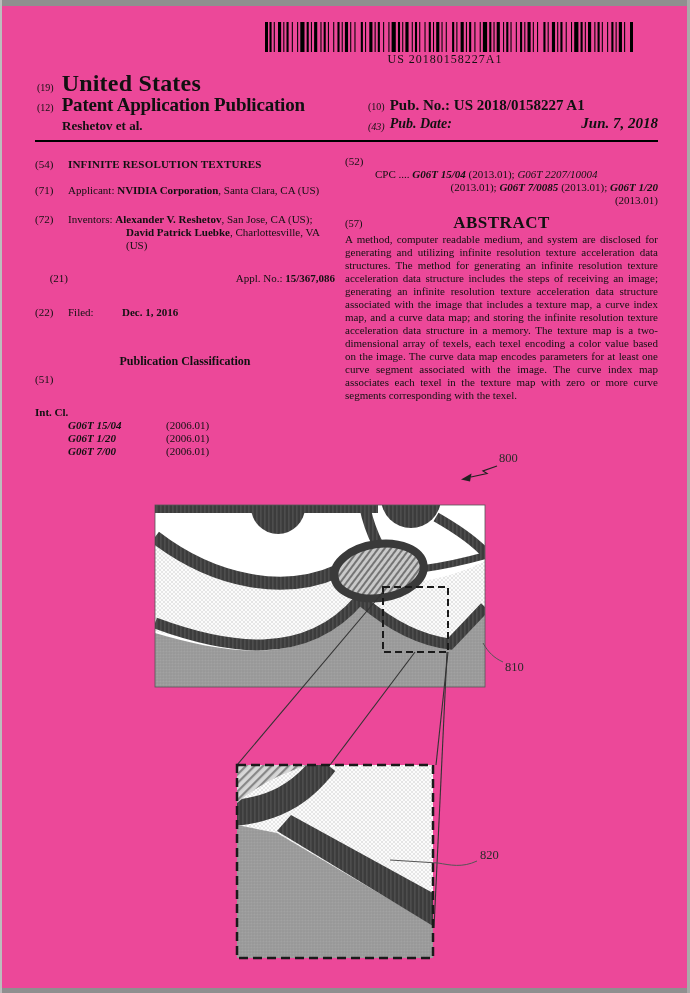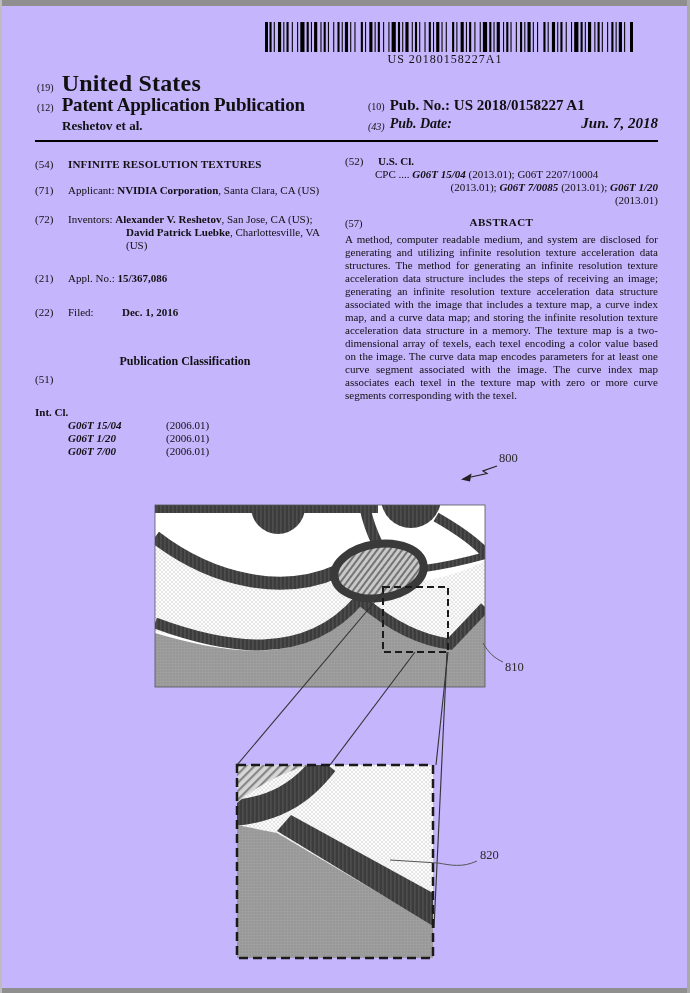--- a/index.html
+++ b/index.html
@@ -1,16 +1,16 @@
 <!DOCTYPE html>
 <html><head>
 <meta charset="utf-8">
 <style>
   html,body{margin:0;padding:0;background:#e8e8e8;}
-  .page{position:relative;width:690px;height:993px;background:#c4b5fd;overflow:hidden;
+  .page{position:relative;width:690px;height:993px;background:#ec4899;overflow:hidden;
         font-family:"Liberation Serif",serif;color:#111;}
   
   .edge-top{position:absolute;left:0;top:0;width:690px;height:6px;background:#8f8f8f;}
   .edge-bottom{position:absolute;left:0;top:988px;width:690px;height:5px;background:#8f8f8f;}
   .edge-left{position:absolute;left:0;top:0;width:2px;height:993px;background:#bdbdbd;}
   .edge-right{position:absolute;left:687px;top:0;width:3px;height:993px;background:#a9a9a9;}
 
   .barcode{position:absolute;left:265px;top:22px;}
   .barcode-text{position:absolute;left:345px;top:52px;width:200px;text-align:center;
                 font-size:12px;letter-spacing:1px;}
@@ -36,28 +36,28 @@
   .hang{padding-left:58px;text-indent:-58px;}
   .title-line{font-weight:bold;letter-spacing:0.2px;}
   .lblcell{display:inline-block;width:54px;}
   .center-head{text-align:center;font-weight:bold;font-size:12px;}
   .cls-row{display:flex;margin-left:33px;}
   .cls-row .code{flex:0 0 98px;font-weight:bold;font-style:italic;}
   .cpc{margin-left:30px;}
   .cpc.r{text-align:right;}
   .abs-head{position:relative;margin-top:9px;}
   .abs-head .t{position:absolute;left:0;top:1px;font-size:10.5px;}
-  .abs-head .hd{text-align:center;font-weight:bold;font-size:11px;letter-spacing:0.5px;}
+  .abs-head .hd{text-align:center;font-weight:bold;font-size:17px;letter-spacing:0.5px;}
   .abstract{margin-top:4px;text-align:justify;}
 
   .fig-svg{position:absolute;left:150px;top:440px;}
   .fig-label{font-size:12.5px;fill:#2a2a2a;font-family:"Liberation Serif",serif;}
 
   .mt54{margin-top:3px;}  .mt71{margin-top:13px;} .mt72{margin-top:16px;}
-  .mt21{margin-top:20px;} .mt22{margin-top:21px;} .mtpc{margin-top:36px;}
+  .mt21{margin-top:20px;text-align:right;} .mt22{margin-top:21px;} .mtpc{margin-top:36px;}
   .mt51{margin-top:5px;flex-direction:column;}
 </style>
 </head>
 <body>
 
 <div class="page">
 
   <div class="edge-top"></div>
   <div class="edge-bottom"></div>
   <div class="edge-left"></div>
@@ -205,23 +205,22 @@
     </div>
     <div class="cls-row">
       <span class="code">G06T 7/00</span>
       <span>(2006.01)</span>
     </div>
   </div>
 
   <div class="col col-right">
     <div class="row">
       <span class="t">(52)</span>
-      <span class="bd" style="font-weight:bold">U.S. Cl.</span>
-    </div>
-    <div class="cpc"><span>CPC .... </span><span style="font-weight: bold; font-style: italic;">G06T 15/04</span><span> (2013.01); </span><span style="">G06T 2207/10004</span></div>
+    </div>
+    <div class="cpc"><span>CPC .... </span><span style="font-weight: bold; font-style: italic;">G06T 15/04</span><span> (2013.01); </span><span style="font-style: italic;">G06T 2207/10004</span></div>
     <div class="cpc r"><span>(2013.01); </span><span style="font-weight: bold; font-style: italic;">G06T 7/0085</span><span> (2013.01); </span><span style="font-weight: bold; font-style: italic;">G06T 1/20</span></div>
     <div class="cpc r"><span>(2013.01)</span></div>
     <div class="abs-head">
       <span class="t">(57)</span>
       <div class="hd">ABSTRACT</div>
     </div>
     <div class="abstract">A method, computer readable medium, and system are disclosed for generating and utilizing infinite resolution texture acceleration data structures. The method for generating an infinite resolution texture acceleration data structure includes the steps of receiving an image; generating an infinite resolution texture acceleration data structure associated with the image that includes a texture map, a curve index map, and a curve data map; and storing the infinite resolution texture acceleration data structure in a memory. The texture map is a two-dimensional array of texels, each texel encoding a color value based on the image. The curve data map encodes parameters for at least one curve segment associated with the image. The curve index map associates each texel in the texture map with zero or more curve segments corresponding with the texel.</div>
   </div>
 
   <svg class="fig-svg" width="420" height="530" viewBox="0 0 420 530">

